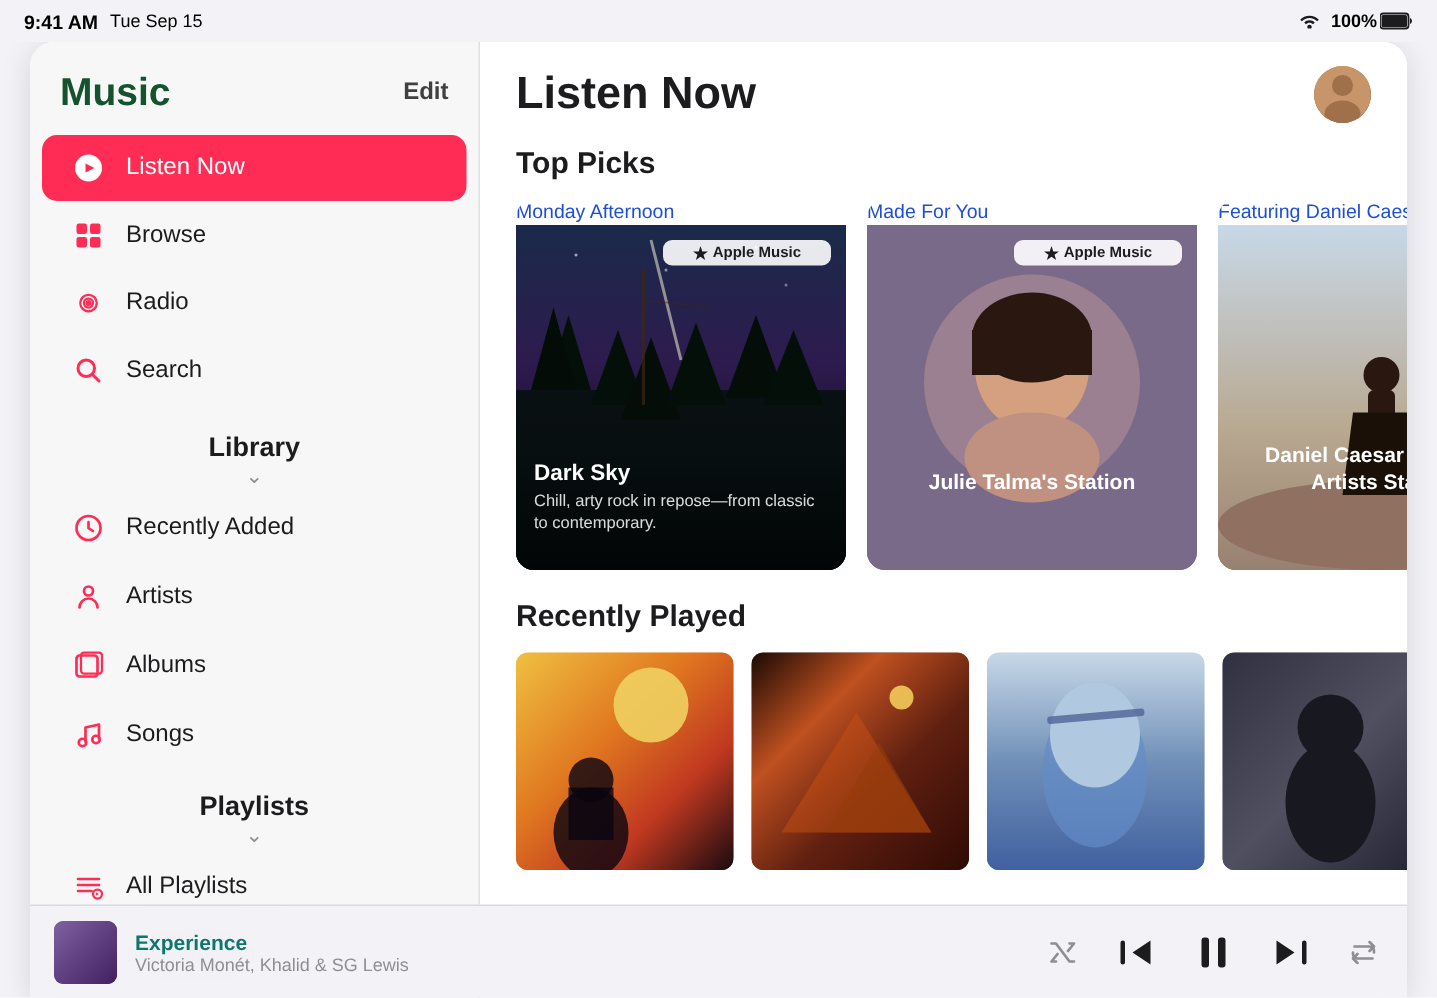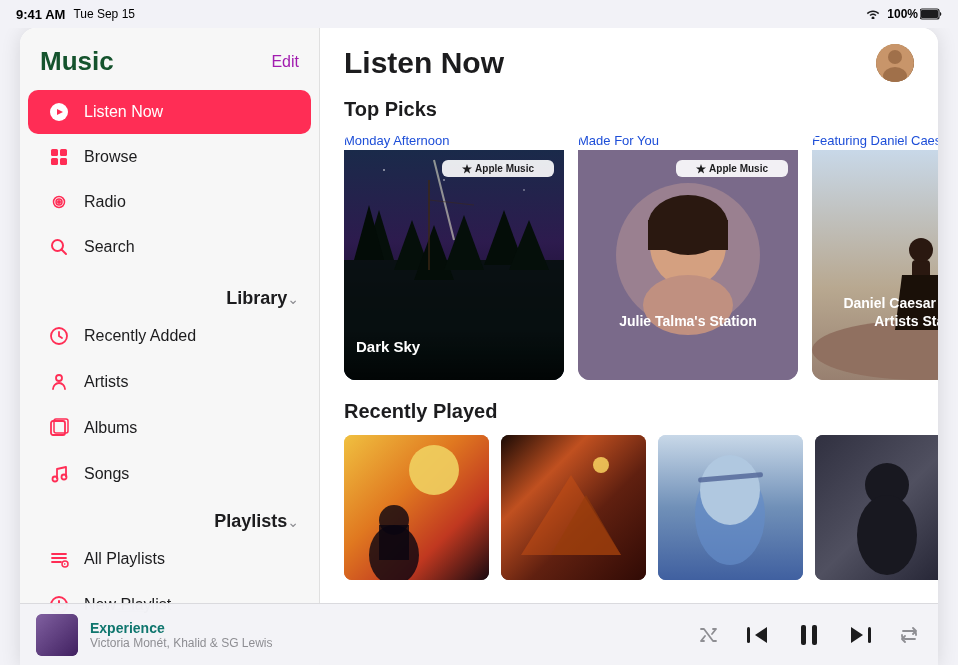--- a/index.html
+++ b/index.html
@@ -60,22 +60,22 @@
     }
 
     .sidebar-title {
       font-size: 26px;
       font-weight: 800;
       color: #14532d;
     }
 
     .edit-btn {
       font-size: 16px;
-      color: #a21caf;
-      font-weight: 400;
+      color: #404040;
+      font-weight: 700;
       cursor: pointer;
       background: none;
       border: none;
     }
 
     .sidebar-nav { padding: 4px 0; }
 
     .nav-item {
       display: flex;
       align-items: center;
@@ -101,23 +101,24 @@
       align-items: center;
       justify-content: center;
       font-size: 17px;
     }
 
     .nav-item.active .nav-icon { color: white; }
     .nav-item:not(.active) .nav-icon { color: #ff2d55; }
 
     .section-header {
       display: flex;
-      justify-content: flex-end;
+      justify-content: flex-start;
       align-items: center;
       padding: 14px 20px 4px 20px;
+      flex-direction: column;
     }
 
     .section-label {
       font-size: 18px;
       font-weight: 700;
       color: #1c1c1e;
     }
 
     .chevron-icon {
       color: #8e8e93;
@@ -577,20 +578,21 @@
             <line x1="85" y1="50" x2="130" y2="55" stroke="rgba(60,40,20,0.5)" stroke-width="1"></line>
           </svg>
           <div class="apple-music-badge">
             <svg width="10" height="10" viewBox="0 0 10 10">
                 <path d="M5 0L6.2 3.6H10L7 5.8 8.1 9.4 5 7.2 1.9 9.4 3 5.8.0 3.6H3.8Z" fill="#1c1c1e"></path>
               </svg>
             <span>Apple Music</span>
           </div>
           <div class="card-subtitle-text">
             <div class="card-name">Dark Sky</div>
+            <div class="card-desc">Chill, arty rock in repose—from classic to contemporary.</div>
           </div>
         </div>
       </div>
 
       <div class="pick-card">
         <div class="sub-label">Made For You</div>
         <div class="pick-card-inner card-julie">
           <svg width="220" height="230" viewBox="0 0 220 230" style="position:absolute;top:0;left:0;">
             <rect width="220" height="230" fill="#7a6a8a"></rect>
 

